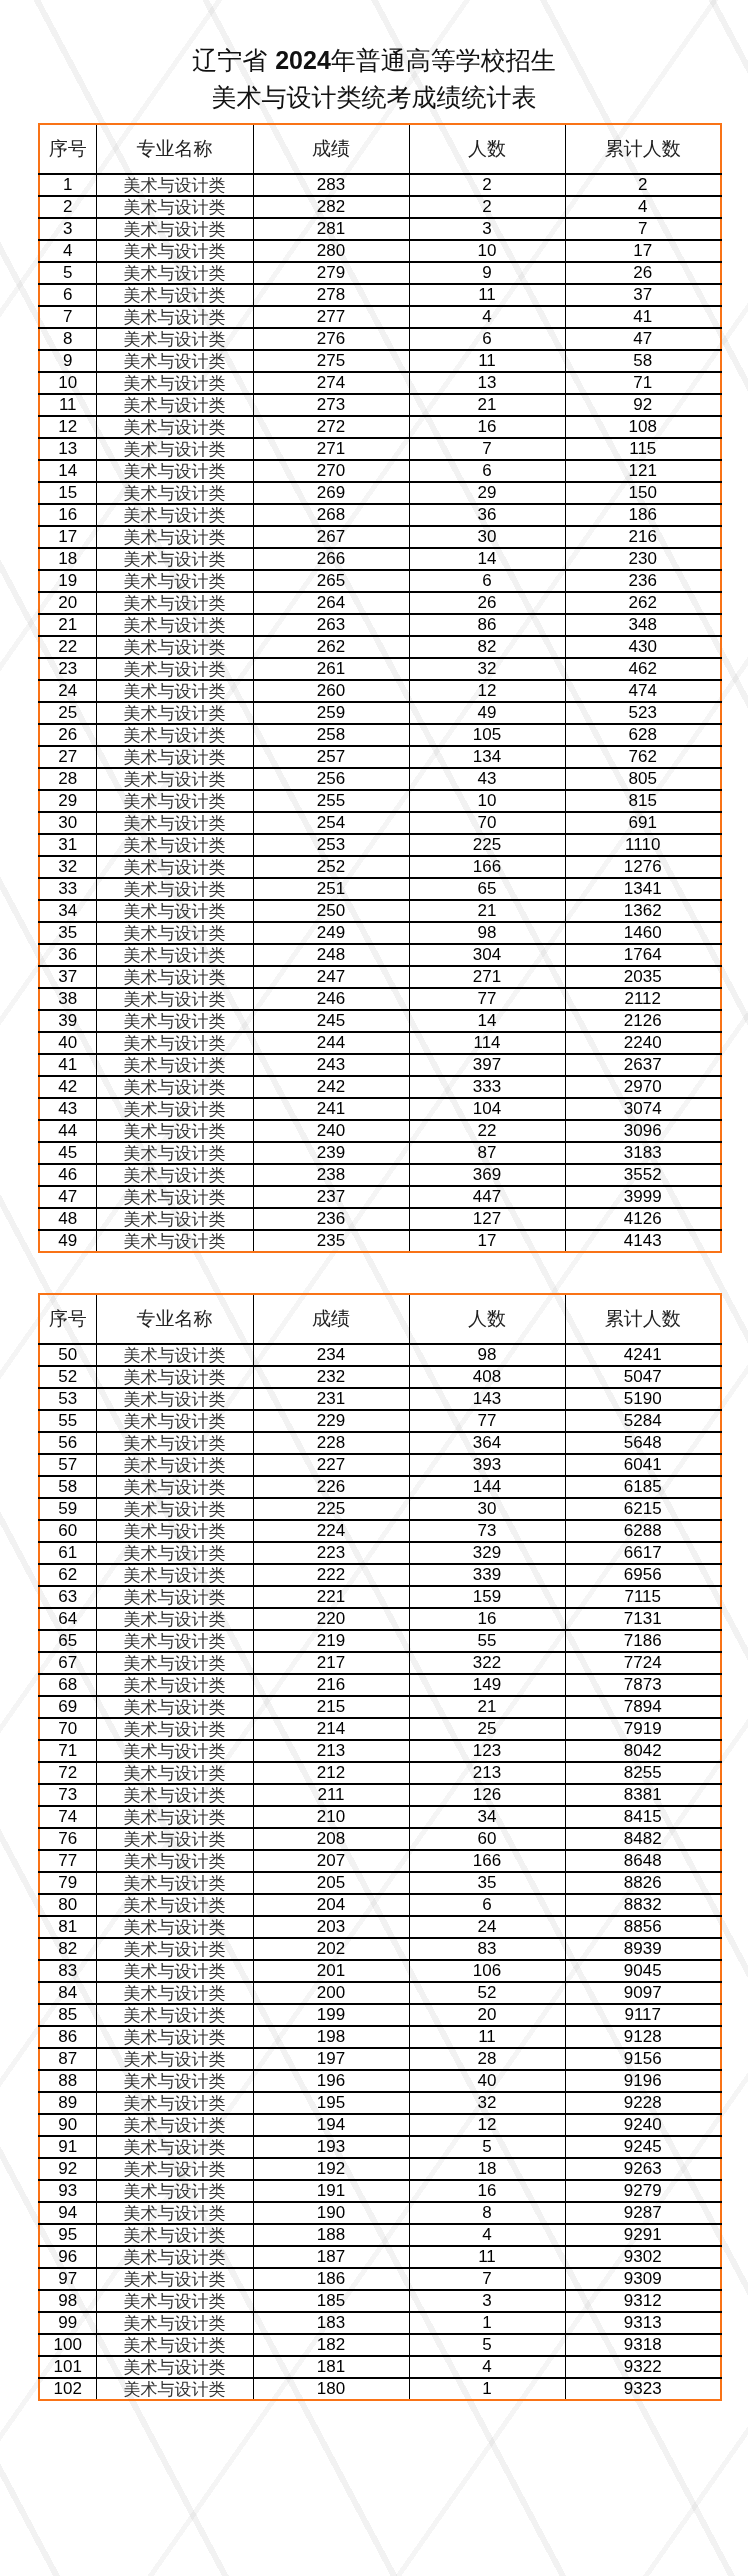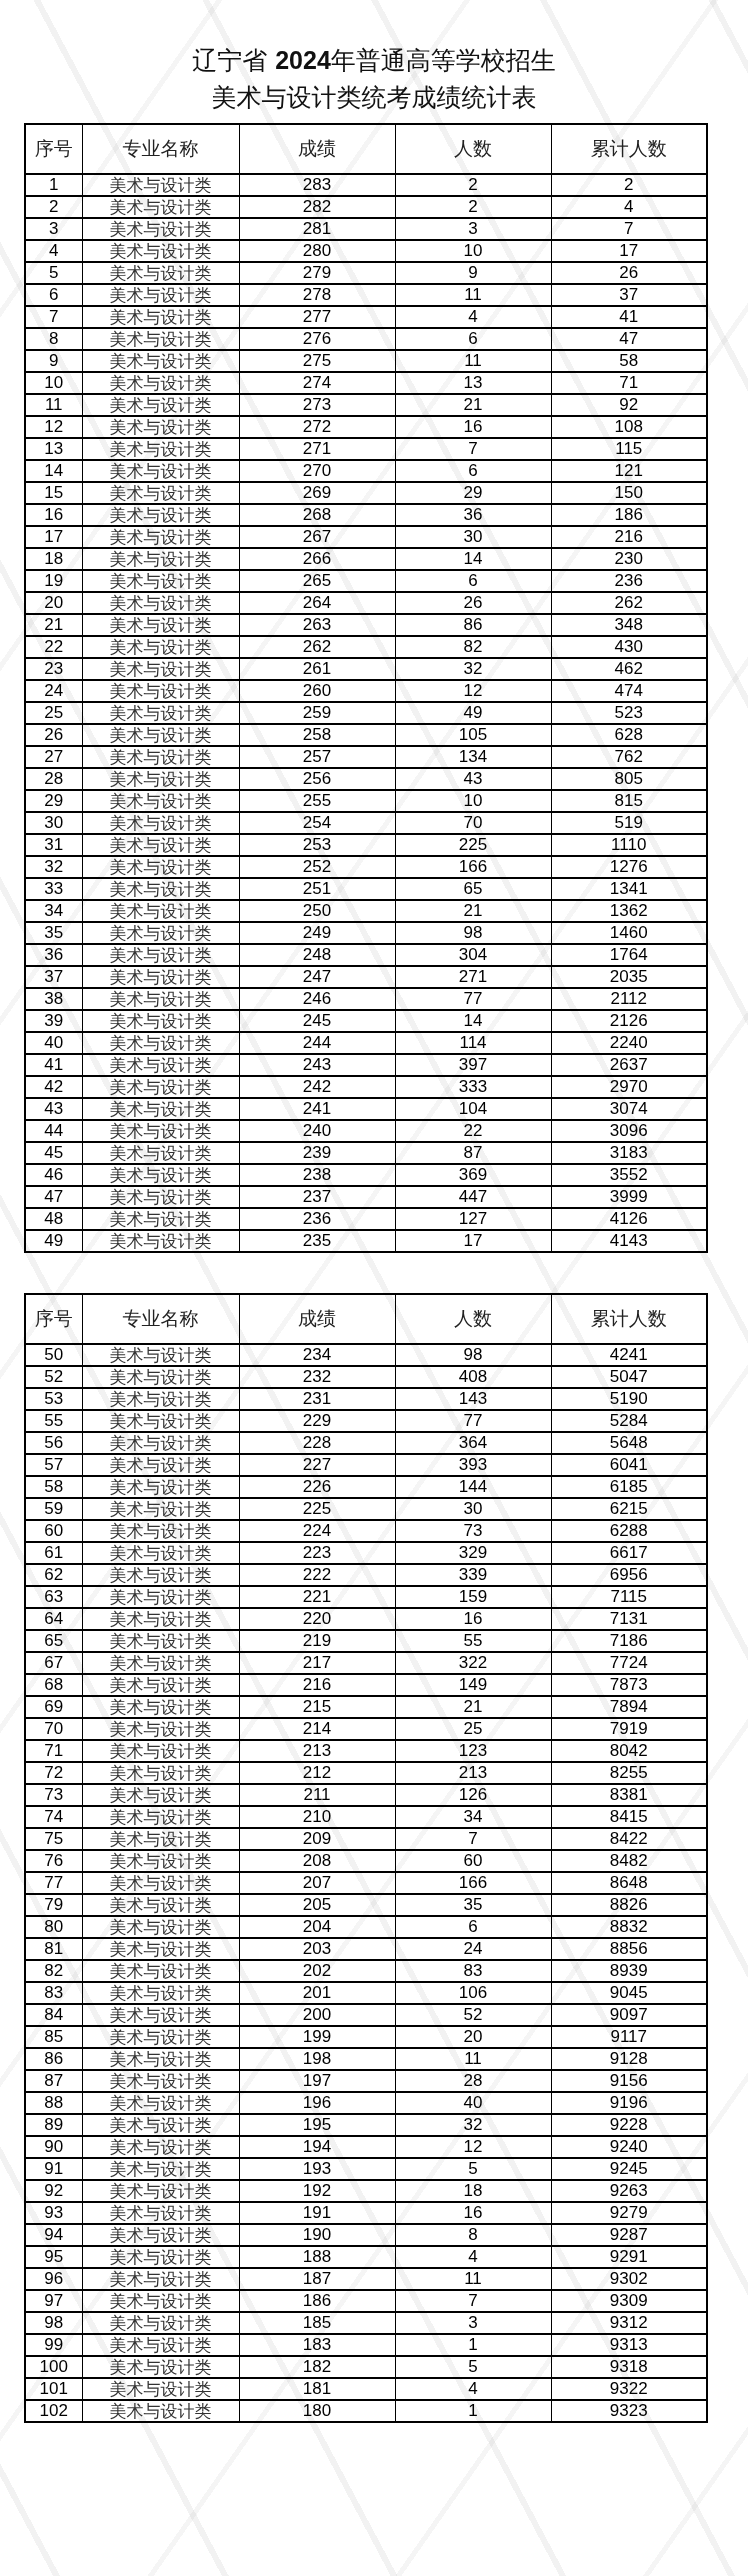--- a/index.html
+++ b/index.html
@@ -14,23 +14,23 @@
       repeating-linear-gradient(-55deg, transparent 0 81px, rgba(0,0,0,0.04) 81px 86px, transparent 86px 203px);
   }
   .title {
     position: absolute; left: 0; width: 748px; text-align: center; z-index: 1;
     font-size: 25px; line-height: 30px; color: #111; letter-spacing: 0px;
   }
   .title b { font-weight: bold; margin-left: 8px; }
   .title.l1 { top: 45px; }
   .title.l2 { top: 82px; }
   table.score {
-    position: absolute; left: 24px; width: 681px; z-index: 1;
+    position: absolute; left: 38px; width: 681px; z-index: 1;
     border-collapse: collapse; table-layout: fixed;
-    border: 2px solid #000000;
+    border: 2px solid #f97316;
   }
   table.score th, table.score td {
     border: 1.4px solid #000; padding: 0; text-align: center; vertical-align: middle;
     overflow: hidden; white-space: nowrap;
   }
   table.score tr.row td { border-top-width: 2px; }
   table.score th {
     height: 48px; font-weight: normal; font-size: 19px; color: #222;
     font-family: "DejaVu Sans", sans-serif;
   }
@@ -268,21 +268,21 @@
         <td class="c-name">美术与设计类</td>
         <td>255</td>
         <td>10</td>
         <td>815</td>
       </tr>
       <tr class="row">
         <td>30</td>
         <td class="c-name">美术与设计类</td>
         <td>254</td>
         <td>70</td>
-        <td>519</td>
+        <td>691</td>
       </tr>
       <tr class="row">
         <td>31</td>
         <td class="c-name">美术与设计类</td>
         <td>253</td>
         <td>225</td>
         <td>1110</td>
       </tr>
       <tr class="row">
         <td>32</td>
@@ -579,27 +579,20 @@
         <td>8381</td>
       </tr>
       <tr class="row">
         <td>74</td>
         <td class="c-name">美术与设计类</td>
         <td>210</td>
         <td>34</td>
         <td>8415</td>
       </tr>
       <tr class="row">
-        <td>75</td>
-        <td class="c-name">美术与设计类</td>
-        <td>209</td>
-        <td>7</td>
-        <td>8422</td>
-      </tr>
-      <tr class="row">
         <td>76</td>
         <td class="c-name">美术与设计类</td>
         <td>208</td>
         <td>60</td>
         <td>8482</td>
       </tr>
       <tr class="row">
         <td>77</td>
         <td class="c-name">美术与设计类</td>
         <td>207</td>

